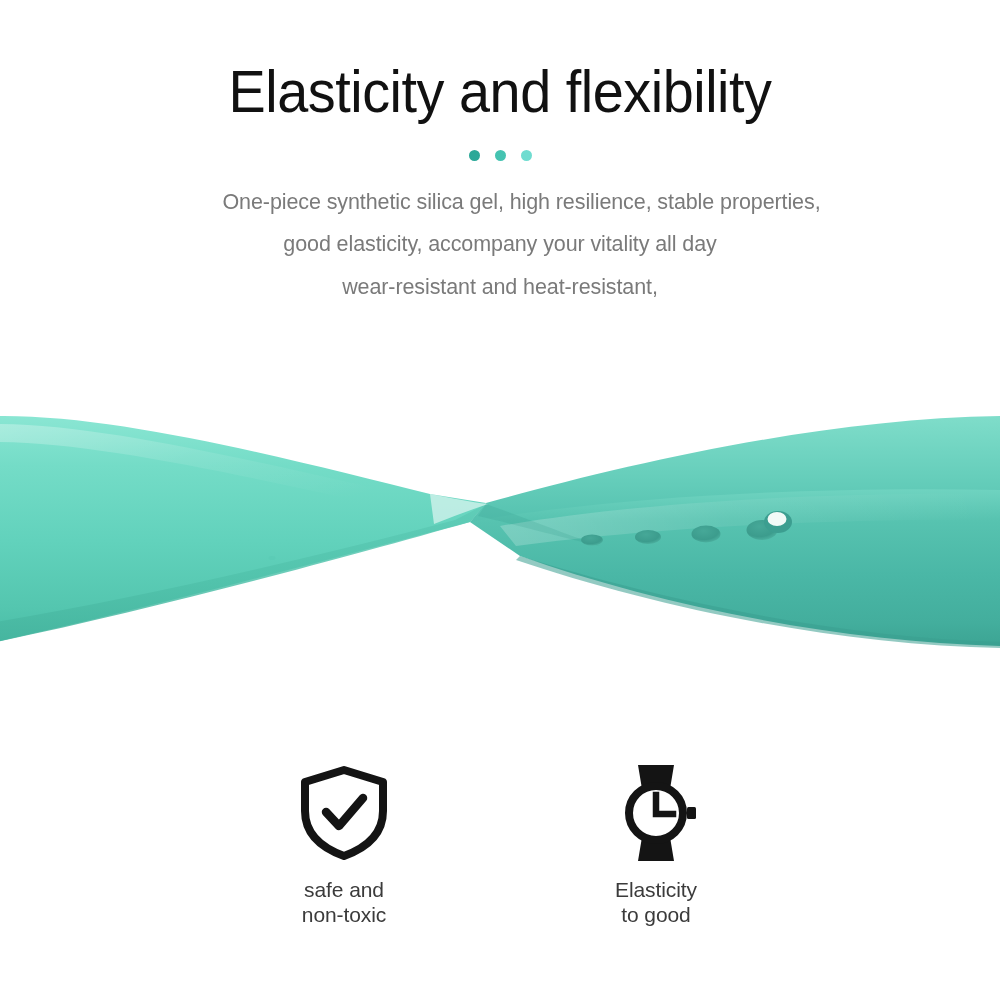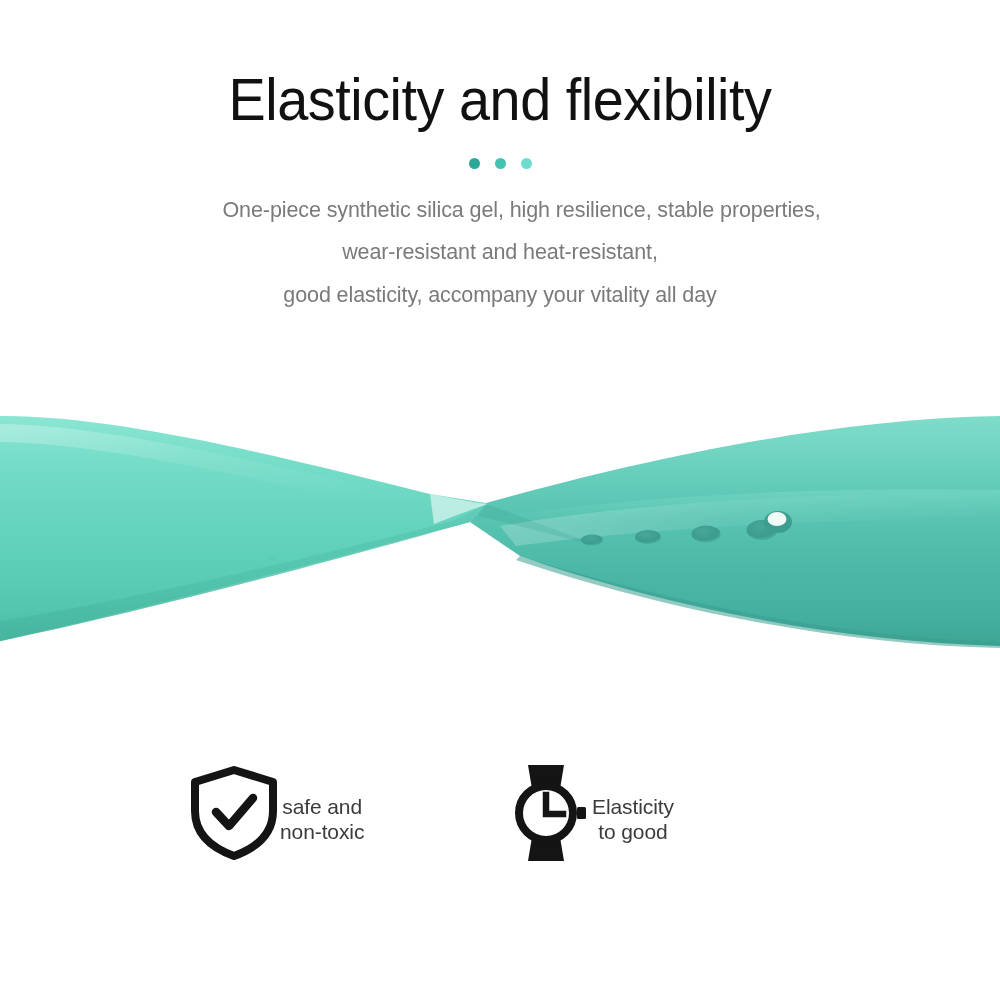--- a/index.html
+++ b/index.html
@@ -19,21 +19,21 @@
   .page {
     position: relative;
     width: 1000px;
     height: 1000px;
     background: #ffffff;
   }
 
   
   .header {
     position: absolute;
-    top: 8px; left: 0;
+    top: 0; left: 0;
     width: 1000px;
     text-align: center;
   }
   .title {
     margin: 0;
     padding-top: 57px;
     font-family: "Liberation Sans Narrow", "Liberation Sans", sans-serif;
     font-size: 60px;
     font-weight: 400;
     letter-spacing: -0.5px;
@@ -90,21 +90,21 @@
     left: 0;
     top: 762px;
     width: 1000px;
     display: flex;
     justify-content: center;
     align-items: flex-start;
   }
   .feature {
     width: 312px;
     display: flex;
-    flex-direction: row;
+    flex-direction: column;
     align-items: center;
   }
   .feature-icon {
     height: 102px;
     display: flex;
     align-items: center;
     justify-content: center;
   }
   .feature-icon svg { display: block; }
 
@@ -129,22 +129,22 @@
     <h1 class="title" style="color: rgb(17, 17, 17);">Elasticity and flexibility</h1>
 
     <div class="dots">
       <span class="dot" style="background: rgb(43, 168, 152);"></span>
       <span class="dot" style="background: rgb(69, 195, 177);"></span>
       <span class="dot" style="background: rgb(111, 220, 208);"></span>
     </div>
 
     <div class="subtitle">
       <div class="subline" style="color: rgb(122, 122, 122); margin-left: 43px;">One-piece synthetic silica gel, high resilience, stable properties,</div>
+      <div class="subline" style="color: rgb(122, 122, 122);">good elasticity, accompany your vitality all day</div>
       <div class="subline" style="color: rgb(122, 122, 122);">wear-resistant and heat-resistant,</div>
-      <div class="subline" style="color: rgb(122, 122, 122);">good elasticity, accompany your vitality all day</div>
     </div>
   </div>
 
   <div class="product-figure">
     <svg viewBox="0 0 1000 310" xmlns="http://www.w3.org/2000/svg" aria-hidden="true">
       <defs>
 
         <linearGradient id="gLeft" x1="0" y1="0" x2="0" y2="1">
           <stop offset="0" stop-color="#8AE6D3"></stop>
           <stop offset="0.22" stop-color="#74DCC7"></stop>

